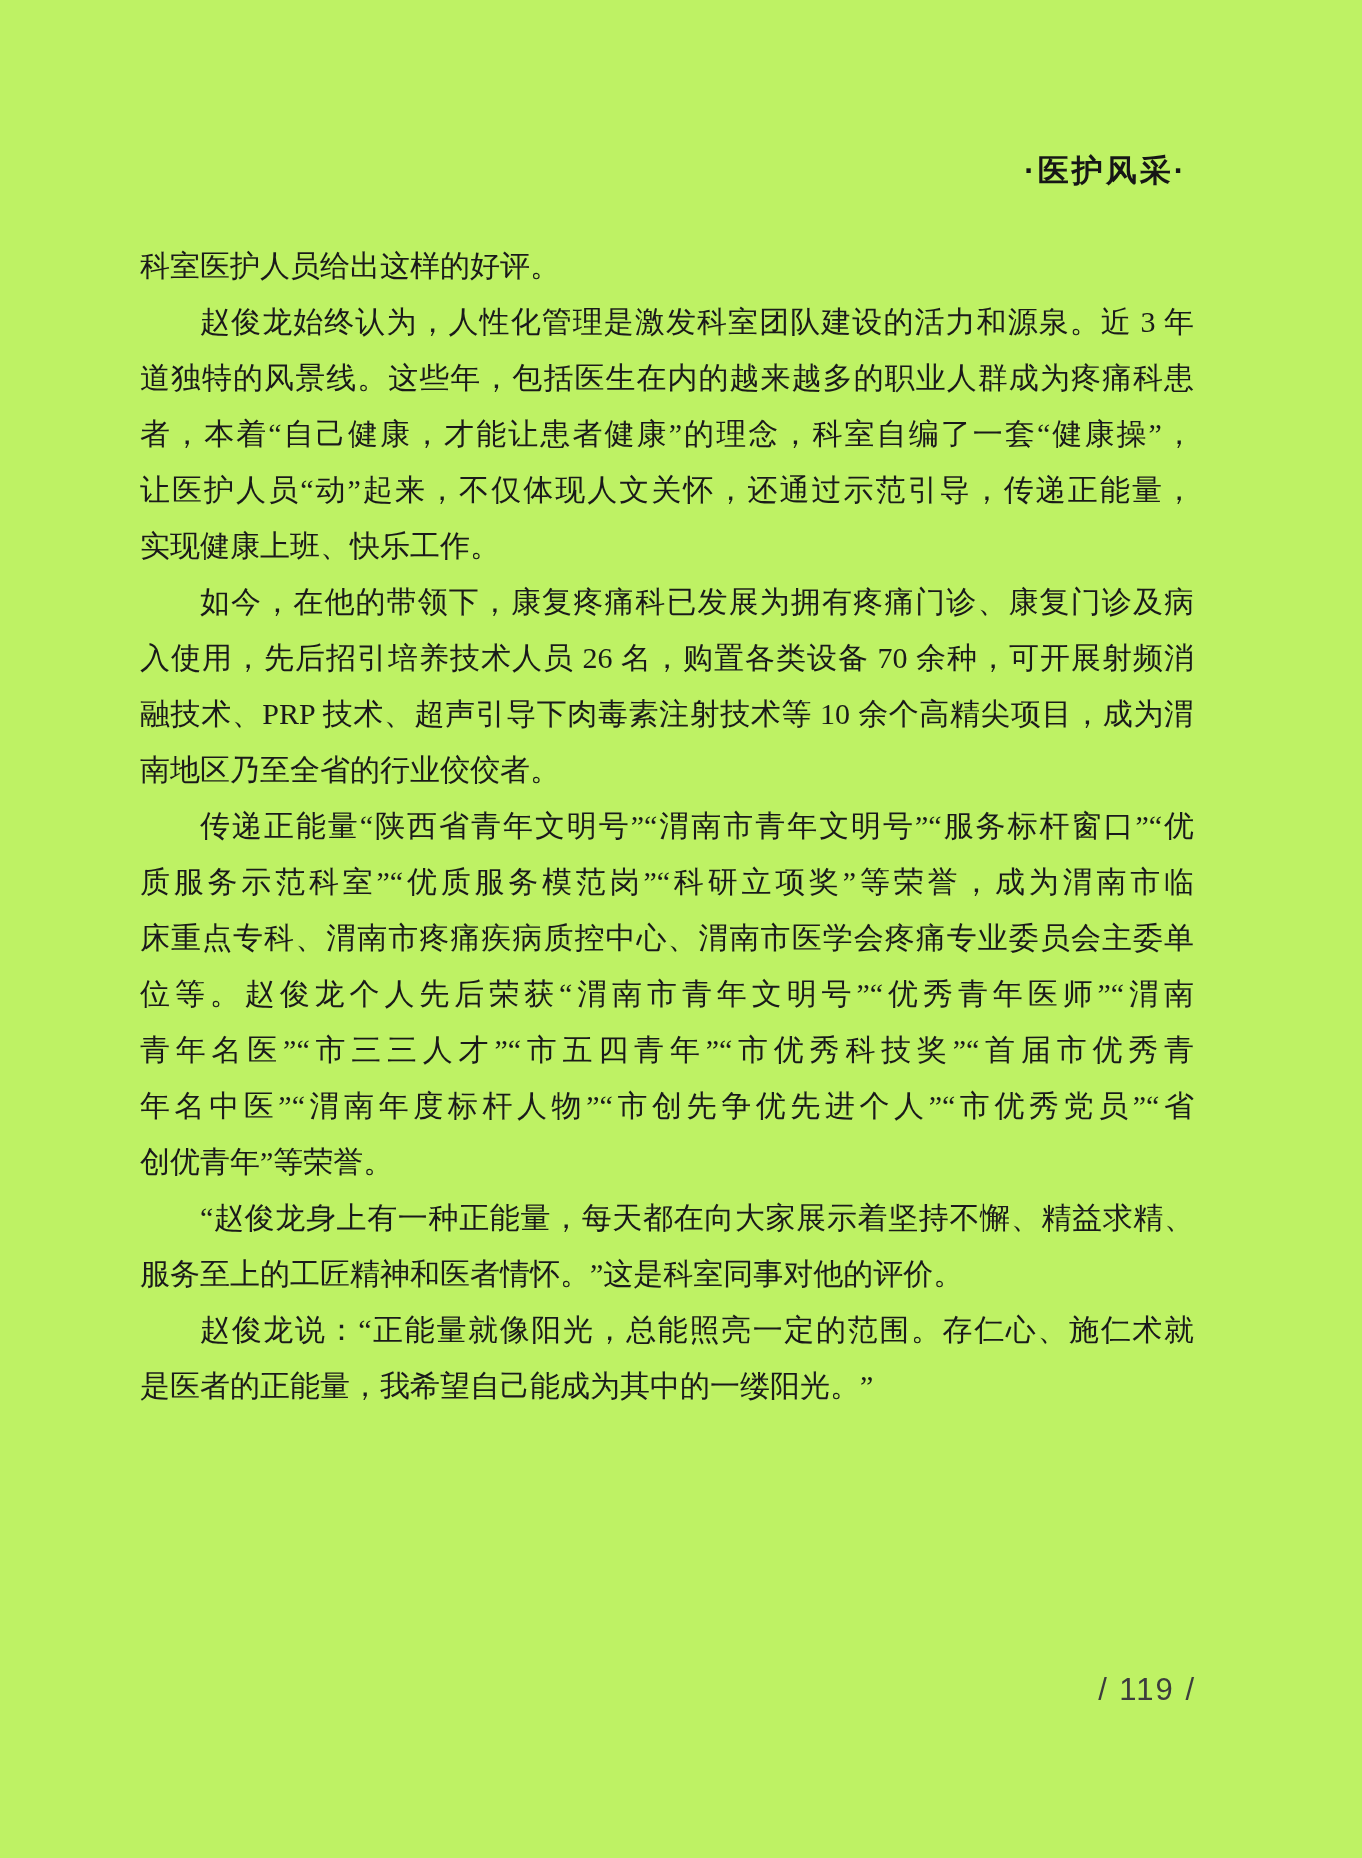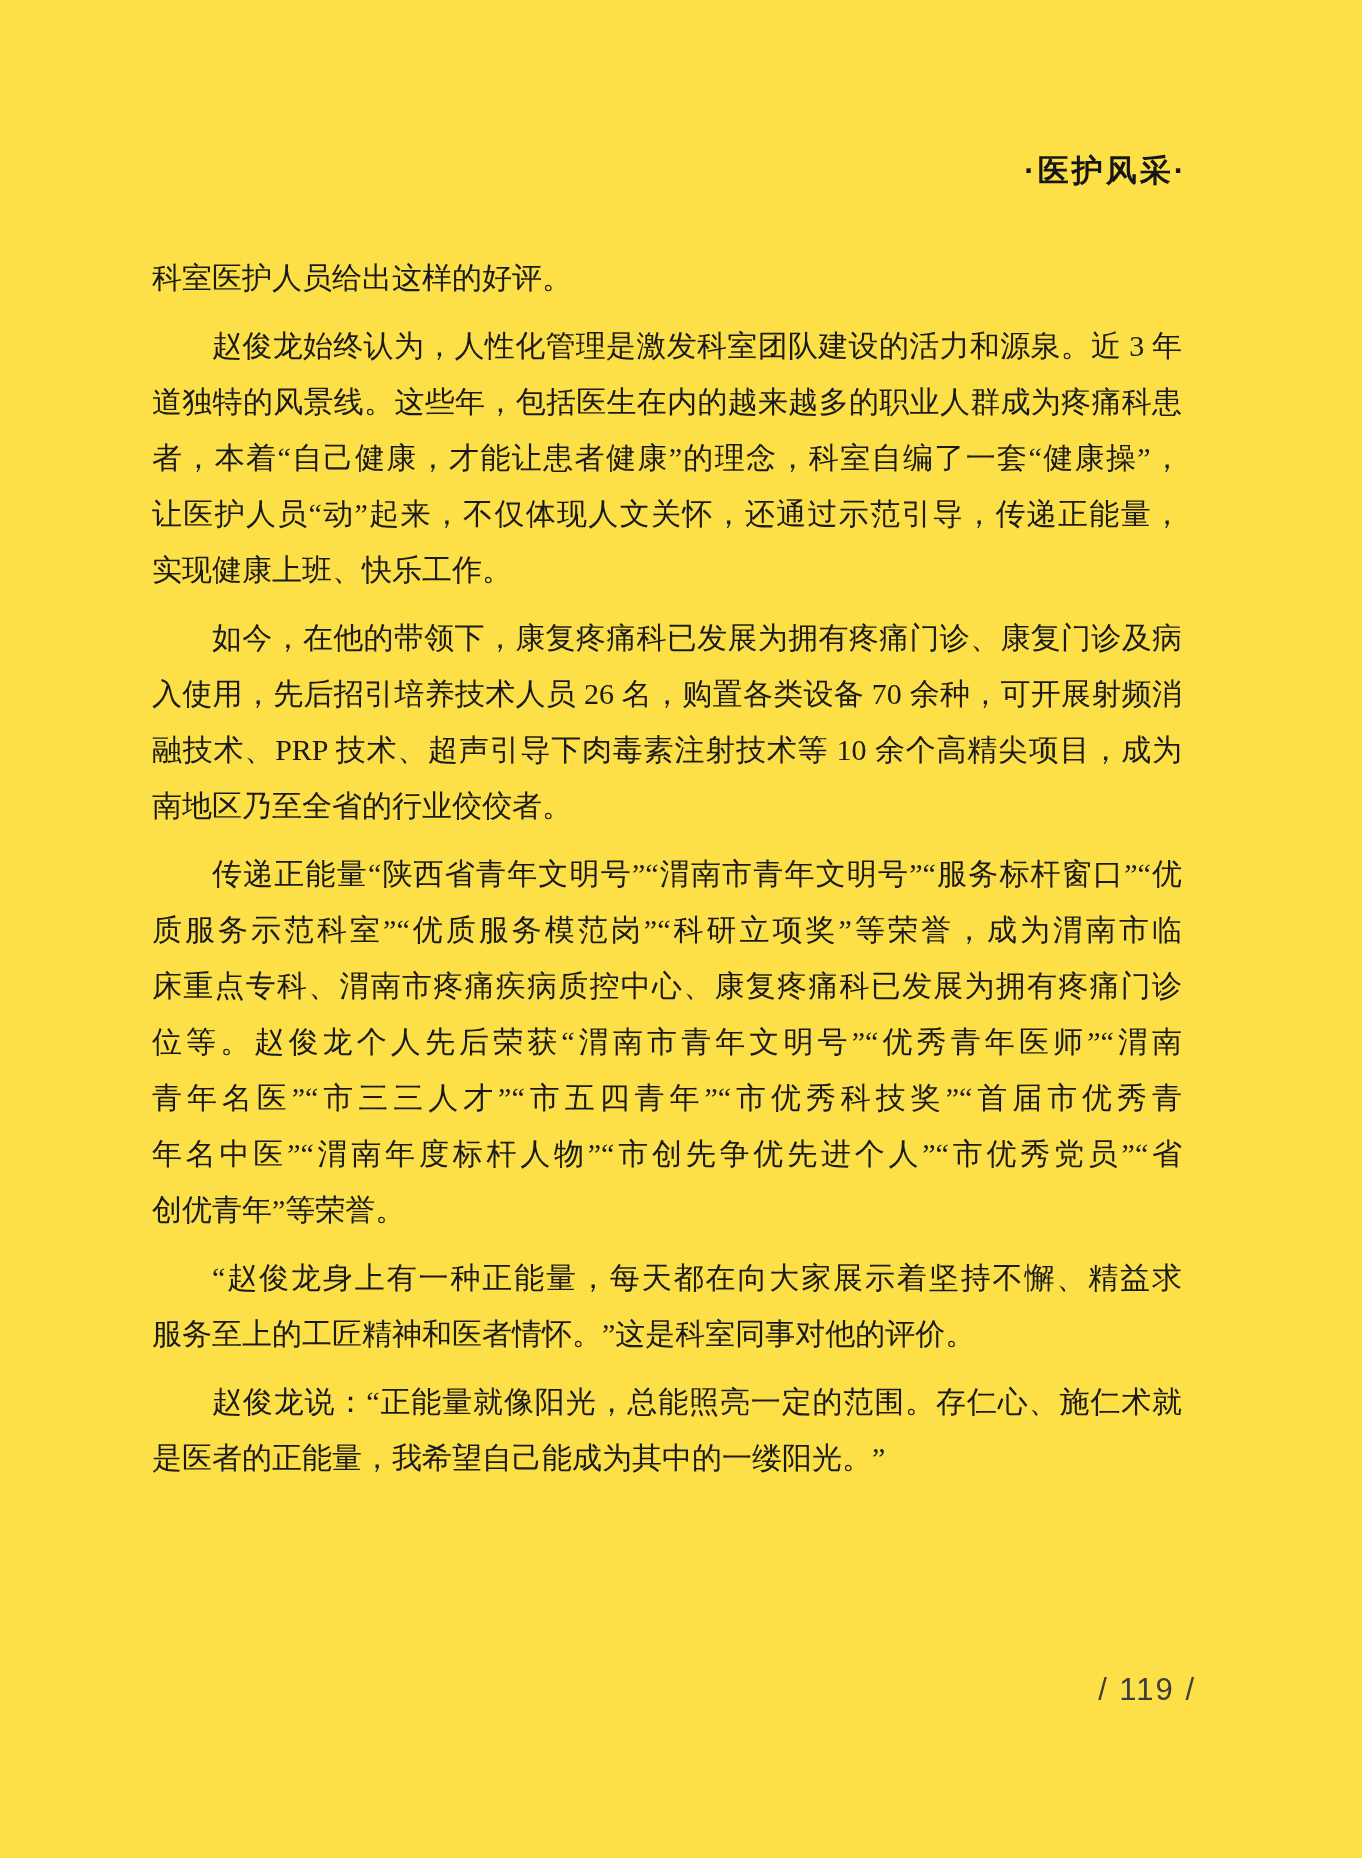--- a/index.html
+++ b/index.html
@@ -4,21 +4,21 @@
 <style>
   html, body {
     margin: 0;
     padding: 0;
     background: #ffffff;
   }
   .page {
     position: relative;
     width: 1362px;
     height: 1858px;
-    background: #fde047;
+    background: #bef264;
     overflow: hidden;
     font-family: "Liberation Serif", "DejaVu Serif", serif;
     color: #1a1a1a;
   }
   .running-head {
     position: absolute;
     top: 150px;
     right: 175px;
     font-family: "Liberation Sans", "DejaVu Sans", sans-serif;
     font-weight: 700;
@@ -28,21 +28,21 @@
     white-space: nowrap;
   }
   .article {
     position: absolute;
     left: 140px;
     top: 238px;
     width: 1054px;
     font-size: 30px;
   }
   .para {
-    margin: 12px;
+    margin: 0;
     padding: 0;
   }
   .line {
     height: 56px;
     line-height: 56px;
     overflow: hidden;
     text-align: justify;
     text-align-last: justify;
     color: #1a1a1a;
   }
@@ -84,21 +84,21 @@
       </div>
       <div class="para">
         <div class="line indent">如今，在他的带领下，康复疼痛科已发展为拥有疼痛门诊、康复门诊及病</div>
         <div class="line">入使用，先后招引培养技术人员 26 名，购置各类设备 70 余种，可开展射频消</div>
         <div class="line">融技术、PRP 技术、超声引导下肉毒素注射技术等 10 余个高精尖项目，成为渭</div>
         <div class="line para-end">南地区乃至全省的行业佼佼者。</div>
       </div>
       <div class="para">
         <div class="line indent">传递正能量“陕西省青年文明号”“渭南市青年文明号”“服务标杆窗口”“优</div>
         <div class="line">质服务示范科室”“优质服务模范岗”“科研立项奖”等荣誉，成为渭南市临</div>
-        <div class="line">床重点专科、渭南市疼痛疾病质控中心、康复疼痛科已发展为拥有疼痛门诊</div>
+        <div class="line">床重点专科、渭南市疼痛疾病质控中心、渭南市医学会疼痛专业委员会主委单</div>
         <div class="line">位等。赵俊龙个人先后荣获“渭南市青年文明号”“优秀青年医师”“渭南</div>
         <div class="line">青年名医”“市三三人才”“市五四青年”“市优秀科技奖”“首届市优秀青</div>
         <div class="line">年名中医”“渭南年度标杆人物”“市创先争优先进个人”“市优秀党员”“省</div>
         <div class="line para-end">创优青年”等荣誉。</div>
       </div>
       <div class="para">
         <div class="line indent">“赵俊龙身上有一种正能量，每天都在向大家展示着坚持不懈、精益求精、</div>
         <div class="line para-end">服务至上的工匠精神和医者情怀。”这是科室同事对他的评价。</div>
       </div>
       <div class="para">

